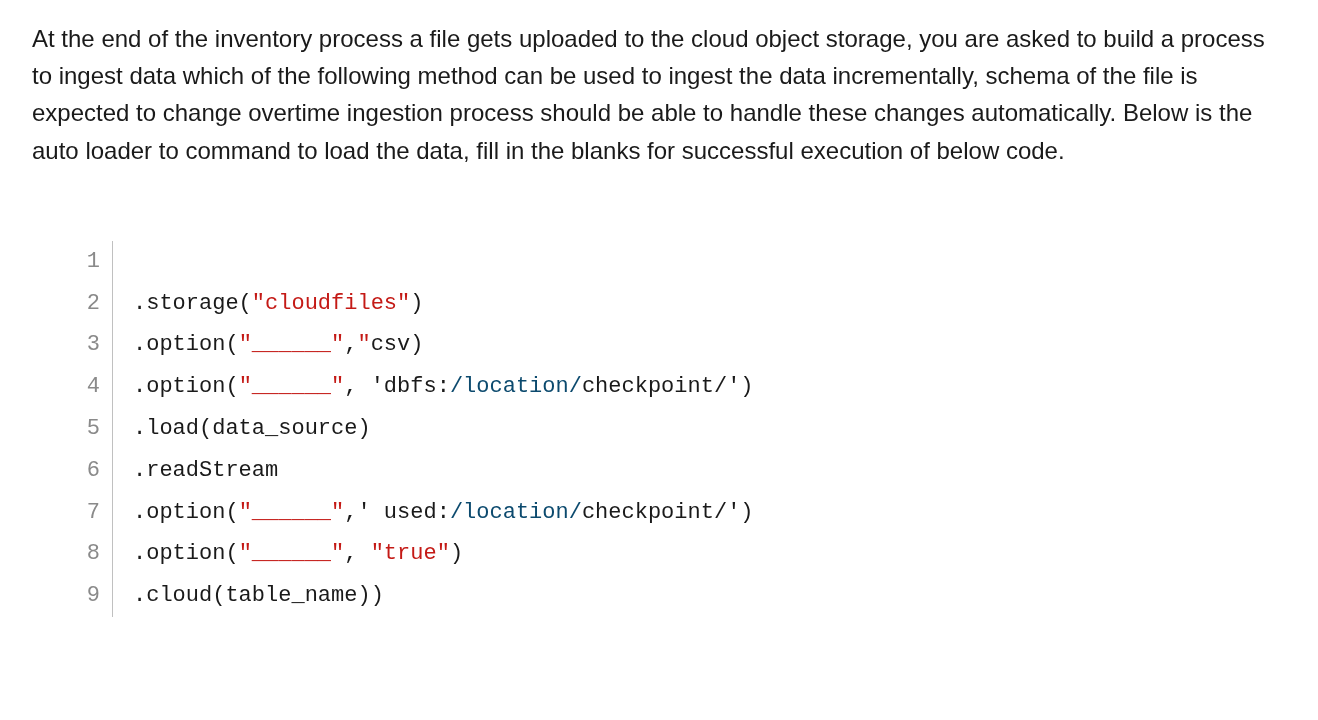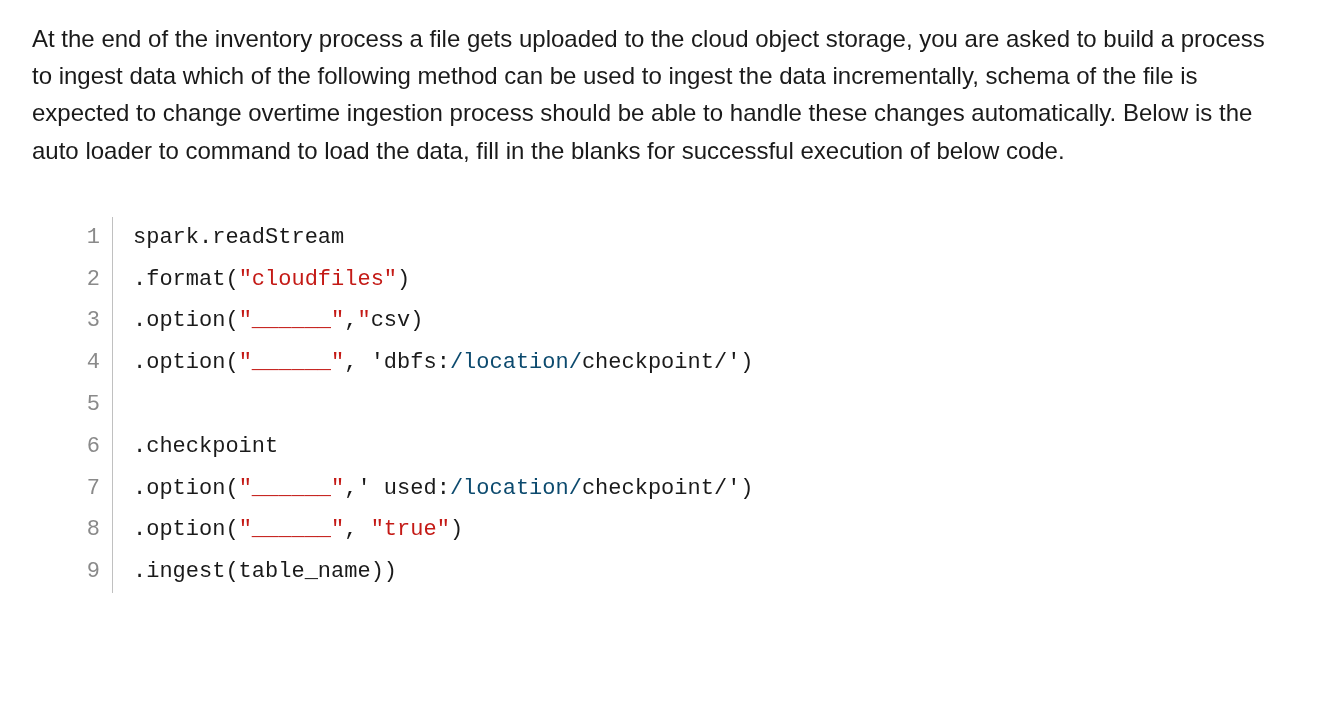--- a/index.html
+++ b/index.html
@@ -11,21 +11,21 @@
       font-family: -apple-system, BlinkMacSystemFont, "Segoe UI", Helvetica, Arial, sans-serif;
       background: #ffffff;
       color: #1a1a1a;
       padding: 20px 32px;
       width: 1318px;
     }
     .question-text {
       font-size: 24px;
       line-height: 1.55;
       color: #1a1a1a;
-      margin-bottom: 48px;
+      margin-bottom: 72px;
       font-weight: 400;
     }
     .code-block {
       margin-left: 48px;
       font-family: "SFMono-Regular", Consolas, "Liberation Mono", Menlo, monospace;
       font-size: 22px;
       line-height: 1.9;
     }
     .code-line {
       display: flex;
@@ -57,54 +57,54 @@
   </style>
 </head>
 <body>
 
 <div class="question-text">At the end of the inventory process a file gets uploaded to the cloud object storage, you are asked to build a process to ingest data which of the following method can be used to ingest the data incrementally, schema of the file is expected to change overtime ingestion process should be able to handle these changes automatically. Below is the auto loader to command to load the data, fill in the blanks for successful execution of below code.</div>
 
 <div class="code-block" id="code-block-container">
     <div class="code-line">
       <span class="line-number">1</span>
       <span class="gutter"></span>
-      <span class="code-content"><span class="tok-default">spark.readStream</span></span>
     </div>
     <div class="code-line">
       <span class="line-number">2</span>
       <span class="gutter"></span>
-      <span class="code-content"><span class="tok-default">.format(</span><span class="tok-string">"cloudfiles"</span><span class="tok-default">)</span></span>
+      <span class="code-content"><span class="tok-default">.storage(</span><span class="tok-string">"cloudfiles"</span><span class="tok-default">)</span></span>
     </div>
     <div class="code-line">
       <span class="line-number">3</span>
       <span class="gutter"></span>
       <span class="code-content"><span class="tok-default">.option(</span><span class="tok-string">"______"</span><span class="tok-default">,</span><span class="tok-string">"</span><span class="tok-default">csv)</span></span>
     </div>
     <div class="code-line">
       <span class="line-number">4</span>
       <span class="gutter"></span>
       <span class="code-content"><span class="tok-default">.option(</span><span class="tok-string">"______"</span><span class="tok-default">, 'dbfs:</span><span class="tok-path">/location/</span><span class="tok-default">checkpoint/')</span></span>
     </div>
     <div class="code-line">
       <span class="line-number">5</span>
       <span class="gutter"></span>
+      <span class="code-content"><span class="tok-default">.load(data_source)</span></span>
     </div>
     <div class="code-line">
       <span class="line-number">6</span>
       <span class="gutter"></span>
-      <span class="code-content"><span class="tok-default">.checkpoint</span></span>
+      <span class="code-content"><span class="tok-default">.readStream</span></span>
     </div>
     <div class="code-line">
       <span class="line-number">7</span>
       <span class="gutter"></span>
       <span class="code-content"><span class="tok-default">.option(</span><span class="tok-string">"______"</span><span class="tok-default">,' used:</span><span class="tok-path">/location/</span><span class="tok-default">checkpoint/')</span></span>
     </div>
     <div class="code-line">
       <span class="line-number">8</span>
       <span class="gutter"></span>
       <span class="code-content"><span class="tok-default">.option(</span><span class="tok-string">"______"</span><span class="tok-default">, </span><span class="tok-string">"true"</span><span class="tok-default">)</span></span>
     </div>
     <div class="code-line">
       <span class="line-number">9</span>
       <span class="gutter"></span>
-      <span class="code-content"><span class="tok-default">.ingest(table_name))</span></span>
+      <span class="code-content"><span class="tok-default">.cloud(table_name))</span></span>
     </div>
   </div>
 
 </body></html>

